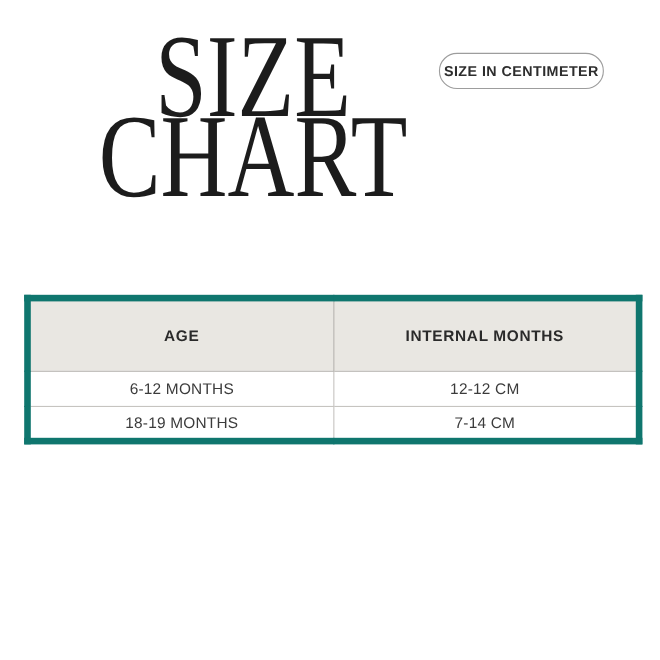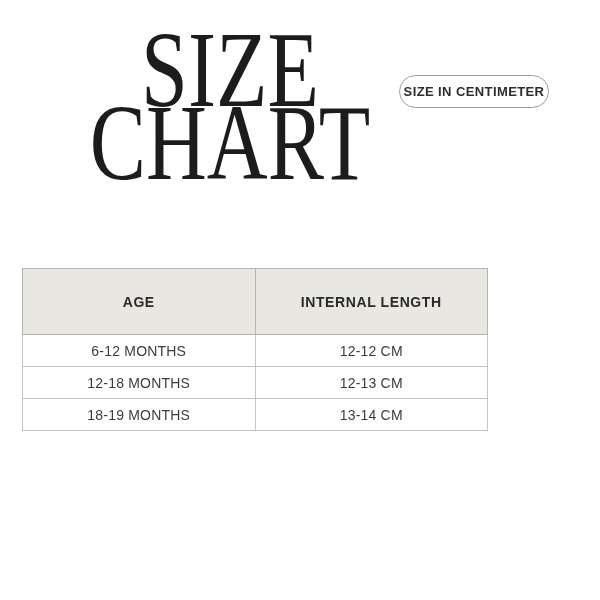--- a/index.html
+++ b/index.html
@@ -25,45 +25,45 @@
     color: #1c1c1c;
     transform: scaleX(0.78);
     transform-origin: 50% 0;
     white-space: nowrap;
   }
 
   
   .badge {
     position: absolute;
     left: 399px;
-    top: 75px;
+    top: 48px;
     width: 150px;
     height: 33px;
     border: 1px solid #9d9d9d;
     border-radius: 17px;
     background: #ffffff;
     display: flex;
     align-items: center;
     justify-content: center;
     font-size: 13px;
     font-weight: 700;
     letter-spacing: 0.4px;
     color: #2d2d2d;
     cursor: pointer;
   }
 
   
   .size-table {
     position: absolute;
     left: 22px;
     top: 268px;
-    width: 466px;
+    width: 562px;
     border-collapse: collapse;
     table-layout: fixed;
-    border: 1px solid #0f766e;
+    border: 6px solid #0f766e;
   }
   .size-table th {
     height: 66px;
     background: #e9e7e2;
     border: 1px solid #b6b4b0;
     font-size: 14px;
     font-weight: 700;
     letter-spacing: 0.6px;
     color: #2a2a2a;
     text-align: center;
@@ -90,30 +90,26 @@
 </div>
 
 <div class="badge">
   <span>SIZE IN CENTIMETER</span>
 </div>
 
 <table class="size-table">
   <thead>
     <tr>
       <th>AGE</th>
-      <th>INTERNAL LENGTH</th>
+      <th>INTERNAL MONTHS</th>
     </tr>
   </thead>
   <tbody>
     <tr>
       <td>6-12 MONTHS</td>
       <td>12-12 CM</td>
     </tr>
     <tr>
-      <td>12-18 MONTHS</td>
-      <td>12-13 CM</td>
-    </tr>
-    <tr>
       <td>18-19 MONTHS</td>
-      <td>13-14 CM</td>
+      <td>7-14 CM</td>
     </tr>
   </tbody>
 </table>
 
 </body></html>

